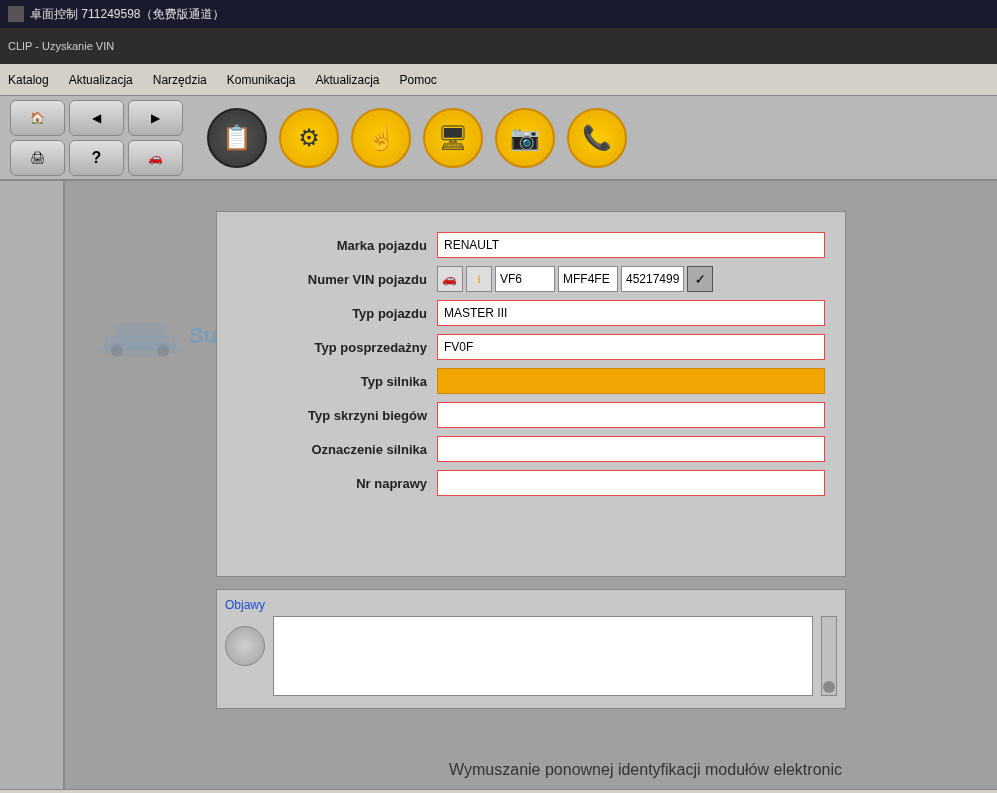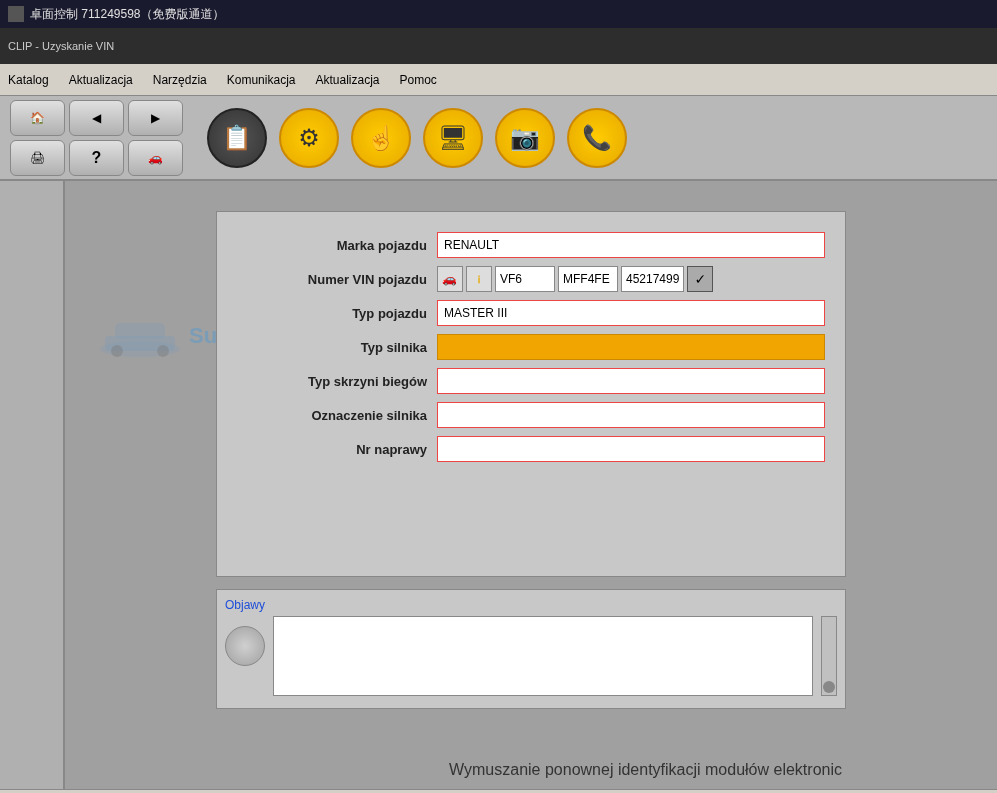--- a/index.html
+++ b/index.html
@@ -416,20 +416,30 @@
           <div class="form-label">Typ pojazdu</div>
           <div class="form-field">
             <div style="position:relative;">
               <select class="form-select">
                 <option>MASTER III</option>
               </select>
             </div>
           </div>
         </div>
 
+        <div class="form-row">
+          <div class="form-label">Typ posprzedażny</div>
+          <div class="form-field">
+            <div style="position:relative;">
+              <select class="form-select">
+                <option>FV0F</option>
+              </select>
+            </div>
+          </div>
+        </div>
 
         <div class="form-row">
           <div class="form-label">Typ silnika</div>
           <div class="form-field">
             <div style="position:relative;">
               <select class="form-select form-select-orange">
                 <option></option>
               </select>
             </div>
           </div>

